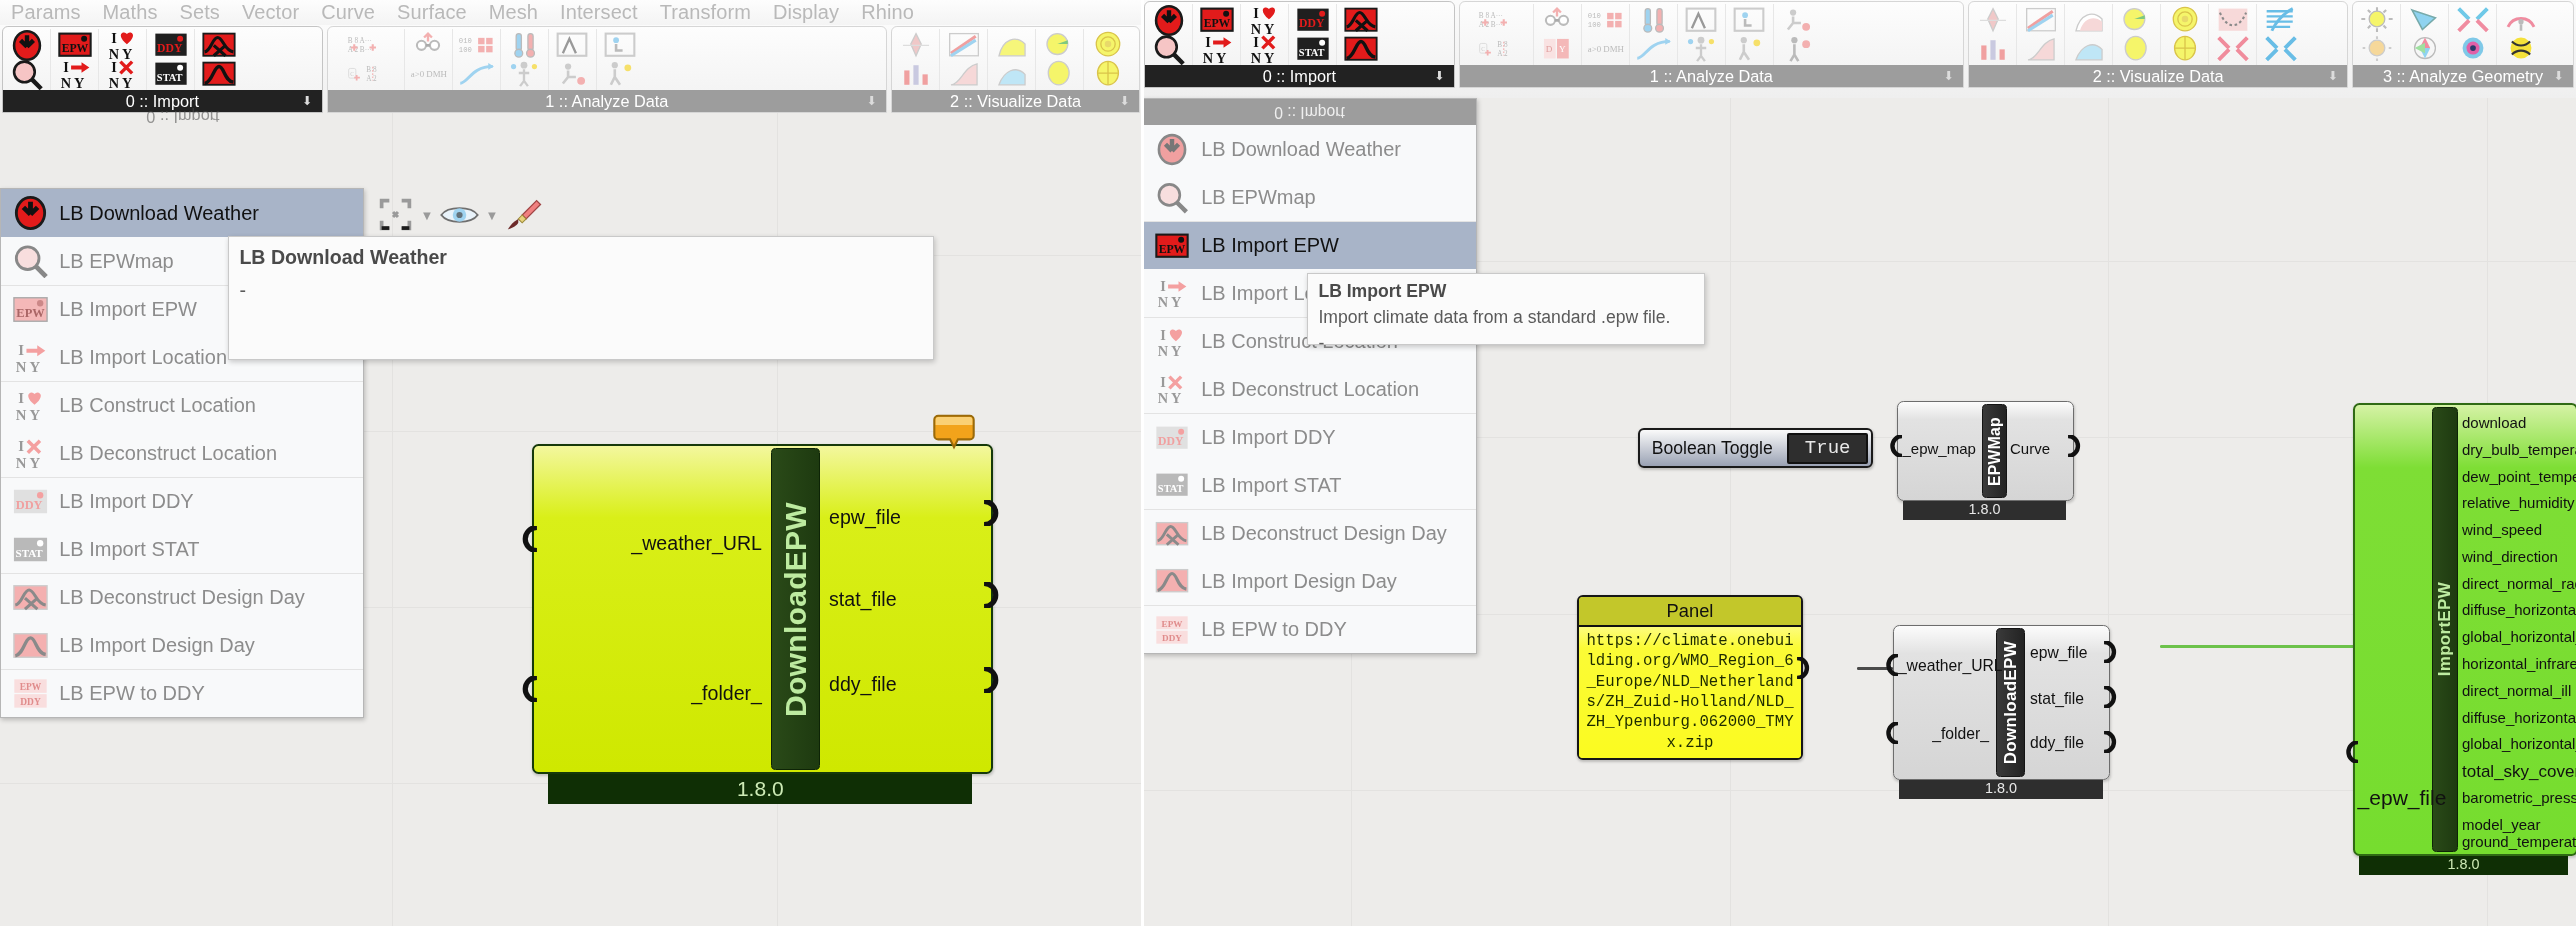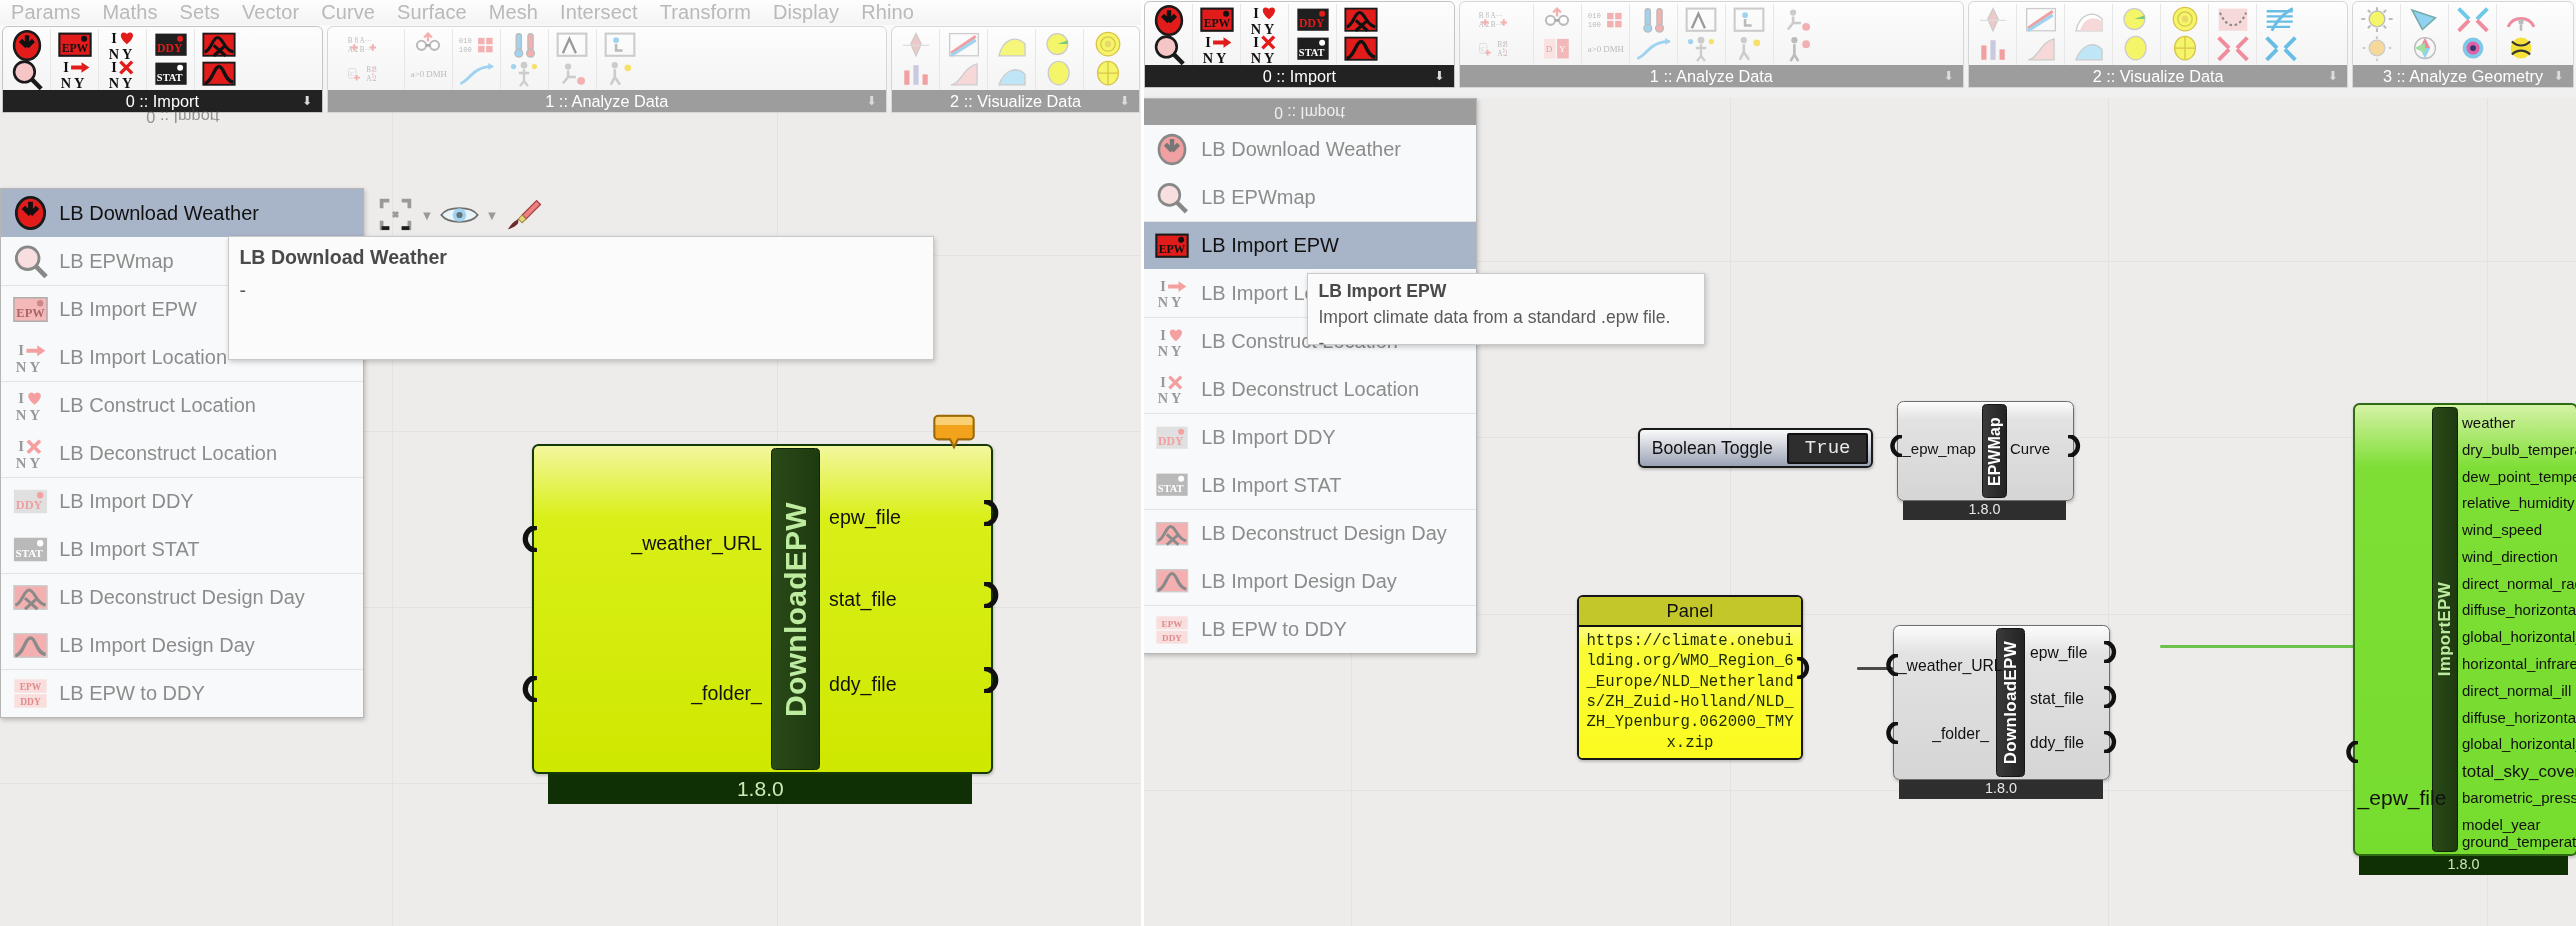--- a/index.html
+++ b/index.html
@@ -701,21 +701,21 @@
       </div>
   </div>
 
   <div class="gh" style="left:1211px;top:403px;">
     <div class="gh-body lgreen" style="width:221px;height:449px;">
       <div class="gh-spine" style="left:77px;width:23.5px;">
         <span style="font-size:17px;">ImportEPW</span>
       </div>
       <div class="gh-in" style="left:2.6px;top:342px;width:71px;font-size:21px;margin-top:39px;">_epw_file</div>
 
-      <div class="gh-out" style="left:107px;top:9.1px;font-size:15px;">weather</div>
+      <div class="gh-out" style="left:107px;top:9.1px;font-size:15px;">download</div>
       <div class="gh-out" style="left:107px;top:36px;font-size:15px;">dry_bulb_temperature</div>
       <div class="gh-out" style="left:107px;top:63px;font-size:15px;">dew_point_temperature</div>
       <div class="gh-out" style="left:107px;top:89px;font-size:15px;">relative_humidity</div>
       <div class="gh-out" style="left:107px;top:116px;font-size:15px;">wind_speed</div>
       <div class="gh-out" style="left:107px;top:143px;font-size:15px;">wind_direction</div>
       <div class="gh-out" style="left:107px;top:170px;font-size:15px;">direct_normal_rad</div>
       <div class="gh-out" style="left:107px;top:196px;font-size:15px;">diffuse_horizontal_rad</div>
       <div class="gh-out" style="left:107px;top:223px;font-size:15px;">global_horizontal_rad</div>
       <div class="gh-out" style="left:107px;top:250px;font-size:15px;">horizontal_infrared_rad</div>
       <div class="gh-out" style="left:107px;top:277px;font-size:15px;">direct_normal_ill</div>

